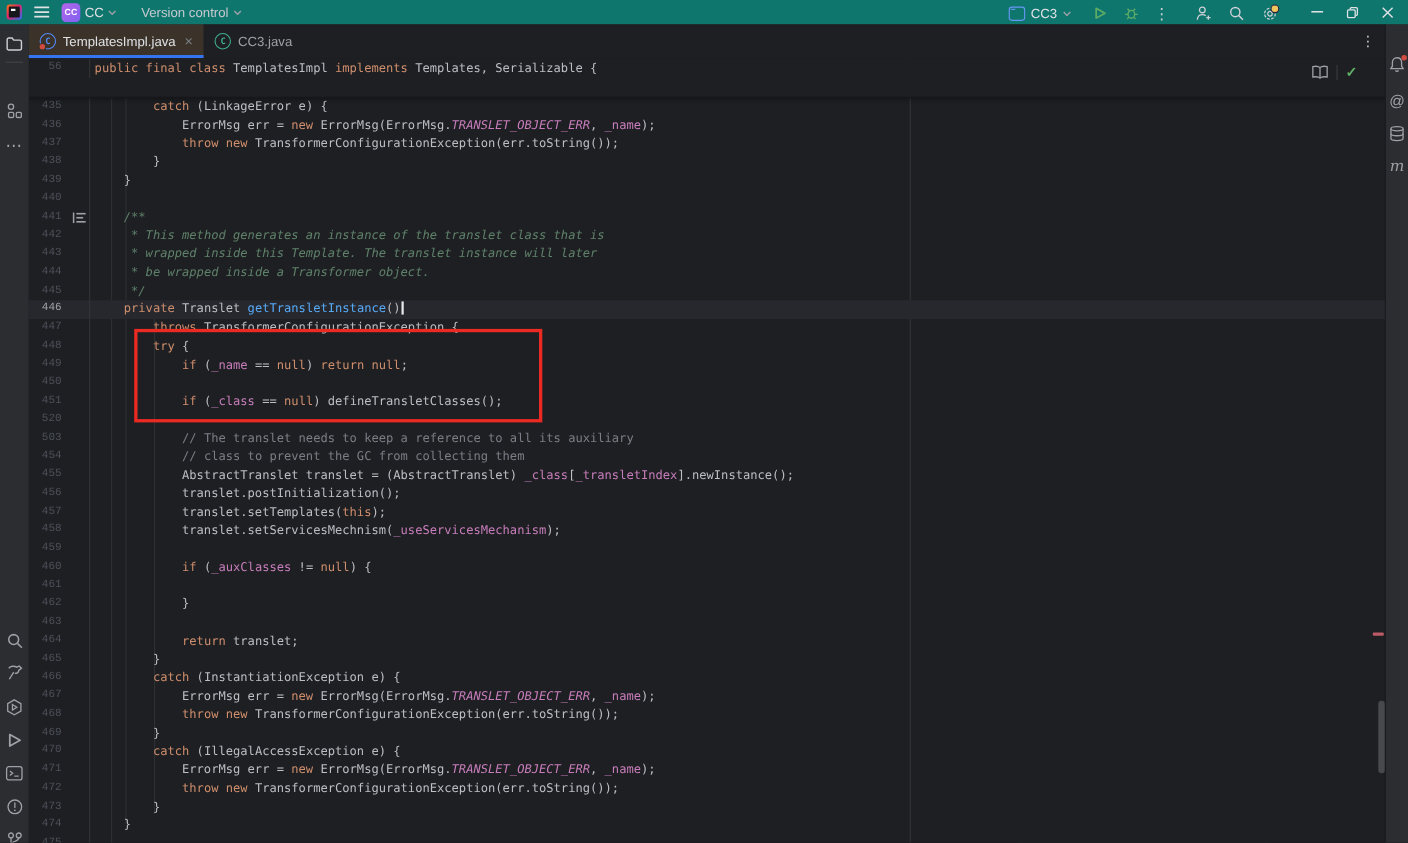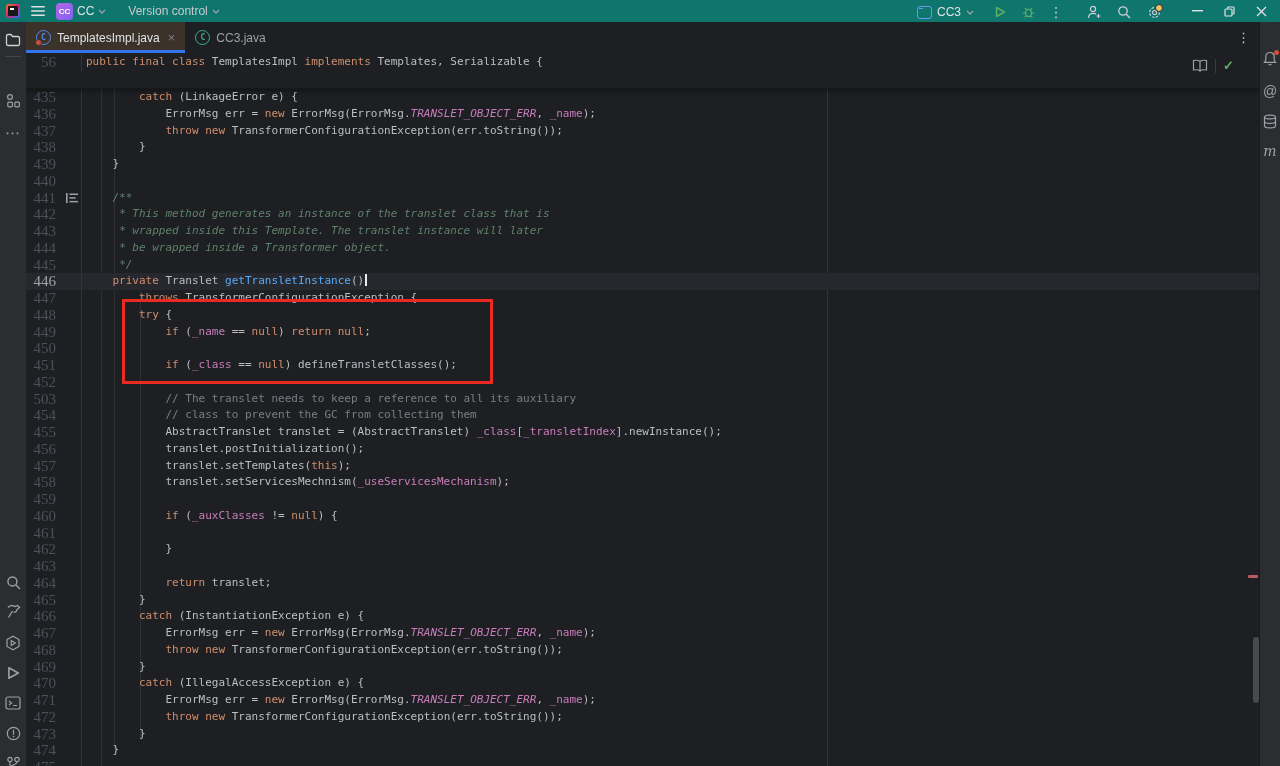--- a/index.html
+++ b/index.html
@@ -44,21 +44,21 @@
   .classic .mark{position:absolute;left:-2px;bottom:-2px;width:5px;height:5px;border-radius:50%;background:#d04b40;border:1px solid #3b332a}
   .tabclose{color:#7a7e85;font-size:13px;margin-left:2px}
   .tab-more{position:absolute;right:10px;top:0;height:100%;display:flex;align-items:center;color:#ced0d6;font-size:13px}
 
   
   .editor{position:absolute;top:31px;left:0;right:0;bottom:0;background:#1e1f22;overflow:hidden}
   .code-lines{position:absolute;top:36px;left:0;right:0;z-index:1}
   .crow{display:flex;height:16.75px;line-height:16.75px;white-space:pre;font-family:"DejaVu Sans Mono",monospace;font-size:11px}
   .crow.cur{background:#26282e}
   .gut{flex:0 0 56px;display:flex;height:100%;border-right:1px solid #313438;box-sizing:border-box}
-  .ln{flex:0 0 30px;text-align:right;font-size:15px;color:#4b5059;font-family:Liberation Serif, serif}
+  .ln{flex:0 0 30px;text-align:right;font-size:10px;color:#4b5059;font-family:Liberation Mono, monospace}
   .crow.cur .ln{color:#a1a3ab}
   .gico{flex:1;display:flex;align-items:center;justify-content:flex-end;padding-right:3px}
   .ctext{padding-left:4px}
   .tk-p{color:#bcbec4}
   .tk-k{color:#cf8e6d}
   .tk-m{color:#57aaf7}
   .tk-f{color:#c77dbb}
   .tk-con{color:#c77dbb;font-style:italic}
   .tk-c{color:#7a7e85}
   .tk-d{color:#5f826b;font-style:italic}
@@ -336,21 +336,21 @@
         <div class="crow"><span class="gut"><span class="ln">442</span><span class="gico"></span></span><span class="ctext"><span class="tk-p">     </span><span class="tk-d">* This method generates an instance of the translet class that is</span></span></div>
         <div class="crow"><span class="gut"><span class="ln">443</span><span class="gico"></span></span><span class="ctext"><span class="tk-p">     </span><span class="tk-d">* wrapped inside this Template. The translet instance will later</span></span></div>
         <div class="crow"><span class="gut"><span class="ln">444</span><span class="gico"></span></span><span class="ctext"><span class="tk-p">     </span><span class="tk-d">* be wrapped inside a Transformer object.</span></span></div>
         <div class="crow"><span class="gut"><span class="ln">445</span><span class="gico"></span></span><span class="ctext"><span class="tk-p">     </span><span class="tk-d">*/</span></span></div>
         <div class="crow cur"><span class="gut"><span class="ln">446</span><span class="gico"></span></span><span class="ctext"><span class="tk-p">    </span><span class="tk-k">private</span><span class="tk-p"> Translet </span><span class="tk-m">getTransletInstance</span><span class="tk-p">()</span><span class="caret"></span></span></div>
         <div class="crow"><span class="gut"><span class="ln">447</span><span class="gico"></span></span><span class="ctext"><span class="tk-p">        </span><span class="tk-k">throws</span><span class="tk-p"> TransformerConfigurationException {</span></span></div>
         <div class="crow"><span class="gut"><span class="ln">448</span><span class="gico"></span></span><span class="ctext"><span class="tk-p">        </span><span class="tk-k">try</span><span class="tk-p"> {</span></span></div>
         <div class="crow"><span class="gut"><span class="ln">449</span><span class="gico"></span></span><span class="ctext"><span class="tk-p">            </span><span class="tk-k">if</span><span class="tk-p"> (</span><span class="tk-f">_name</span><span class="tk-p"> == </span><span class="tk-k">null</span><span class="tk-p">) </span><span class="tk-k">return</span><span class="tk-p"> </span><span class="tk-k">null</span><span class="tk-p">;</span></span></div>
         <div class="crow"><span class="gut"><span class="ln">450</span><span class="gico"></span></span><span class="ctext"></span></div>
         <div class="crow"><span class="gut"><span class="ln">451</span><span class="gico"></span></span><span class="ctext"><span class="tk-p">            </span><span class="tk-k">if</span><span class="tk-p"> (</span><span class="tk-f">_class</span><span class="tk-p"> == </span><span class="tk-k">null</span><span class="tk-p">) defineTransletClasses();</span></span></div>
-        <div class="crow"><span class="gut"><span class="ln">452</span><span class="gico"></span></span><span class="ctext"></span></div>
+        <div class="crow"><span class="gut"><span class="ln">520</span><span class="gico"></span></span><span class="ctext"></span></div>
         <div class="crow"><span class="gut"><span class="ln">503</span><span class="gico"></span></span><span class="ctext"><span class="tk-p">            </span><span class="tk-c">// The translet needs to keep a reference to all its auxiliary</span></span></div>
         <div class="crow"><span class="gut"><span class="ln">454</span><span class="gico"></span></span><span class="ctext"><span class="tk-p">            </span><span class="tk-c">// class to prevent the GC from collecting them</span></span></div>
         <div class="crow"><span class="gut"><span class="ln">455</span><span class="gico"></span></span><span class="ctext"><span class="tk-p">            AbstractTranslet translet = (AbstractTranslet) </span><span class="tk-f">_class</span><span class="tk-p">[</span><span class="tk-f">_transletIndex</span><span class="tk-p">].newInstance();</span></span></div>
         <div class="crow"><span class="gut"><span class="ln">456</span><span class="gico"></span></span><span class="ctext"><span class="tk-p">            translet.postInitialization();</span></span></div>
         <div class="crow"><span class="gut"><span class="ln">457</span><span class="gico"></span></span><span class="ctext"><span class="tk-p">            translet.setTemplates(</span><span class="tk-k">this</span><span class="tk-p">);</span></span></div>
         <div class="crow"><span class="gut"><span class="ln">458</span><span class="gico"></span></span><span class="ctext"><span class="tk-p">            translet.setServicesMechnism(</span><span class="tk-f">_useServicesMechanism</span><span class="tk-p">);</span></span></div>
         <div class="crow"><span class="gut"><span class="ln">459</span><span class="gico"></span></span></div>
         <div class="crow"><span class="gut"><span class="ln">460</span><span class="gico"></span></span><span class="ctext"><span class="tk-p">            </span><span class="tk-k">if</span><span class="tk-p"> (</span><span class="tk-f">_auxClasses</span><span class="tk-p"> != </span><span class="tk-k">null</span><span class="tk-p">) {</span></span></div>
         <div class="crow"><span class="gut"><span class="ln">461</span><span class="gico"></span></span></div>
         <div class="crow"><span class="gut"><span class="ln">462</span><span class="gico"></span></span><span class="ctext"><span class="tk-p">            }</span></span></div>

